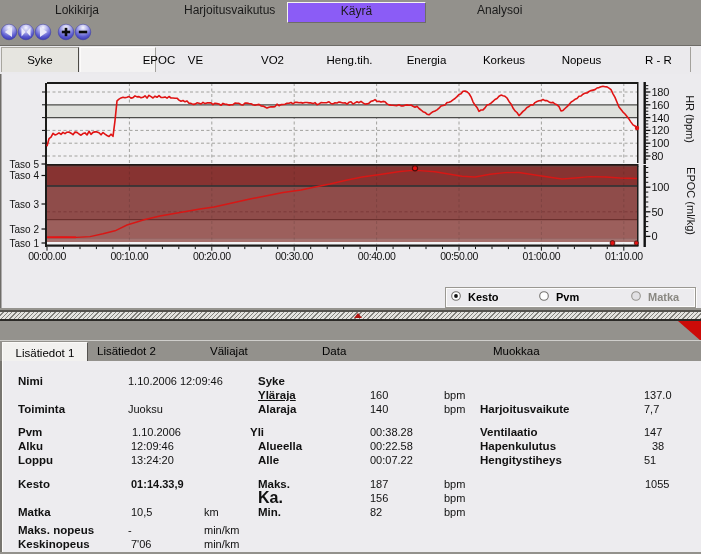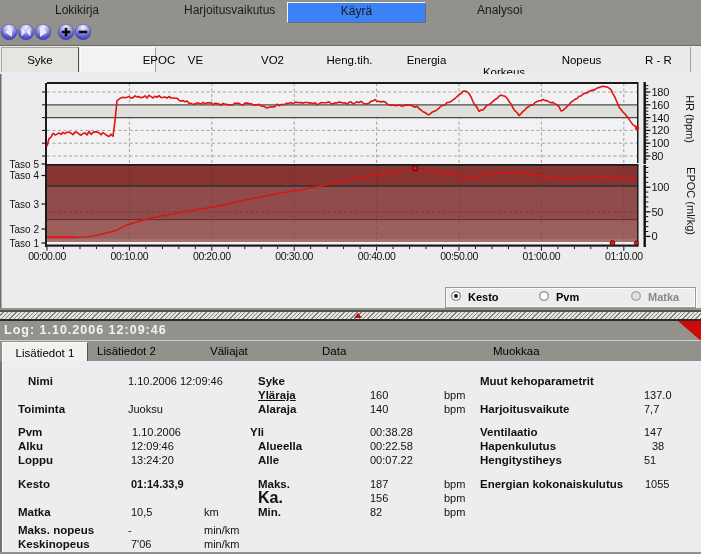--- a/index.html
+++ b/index.html
@@ -6,21 +6,21 @@
 *{box-sizing:border-box;}
 .abs{position:absolute;}
 .t{position:absolute;white-space:pre;line-height:14px;}
 .menu{position:absolute;top:2.5px;font-size:12px;color:#1a1a1a;}
 </style></head>
 <body>
 <div class="abs" style="left:0;top:0;width:701px;height:554px;">
 
 <div class="menu" style="left:55px;">Lokikirja</div>
 <div class="menu" style="left:168px;margin-left:16px;">Harjoitusvaikutus</div>
-<div class="abs" style="left:287px;top:2px;width:139px;height:21px;background:#3b82f6;
+<div class="abs" style="left:287px;top:2px;width:139px;height:21px;background:#8b5cf6;
  border-top:1.5px solid #f4f3f0;border-left:1.5px solid #f4f3f0;
  border-right:1.5px solid #6e6c68;border-bottom:1.5px solid #6e6c68;
  text-align:center;font-size:12px;color:#1a1a1a;line-height:17px;">Käyrä</div>
 <div class="menu" style="left:477px;">Analysoi</div>
 
 <svg width="100" height="22" viewBox="0 0 100 22" xmlns="http://www.w3.org/2000/svg" style="position:absolute;left:0;top:22px">
 <defs>
         <radialGradient id="sph" cx="0.5" cy="0.22" r="0.95">
 <stop offset="0" stop-color="#f6f6ff"></stop>
           <stop offset="0.28" stop-color="#b4b4ec"></stop>
@@ -52,21 +52,21 @@
 <div class="abs" style="left:1px;top:46.5px;width:78px;height:25px;background:#e6e5e0;
  border-top:1px solid #a8a69f;border-left:1px solid #a8a69f;border-right:1px solid #4c4a46;"></div>
 <div class="abs" style="left:80px;top:46.5px;width:76px;height:25px;background:#f3f2f2;
  border-top:1px solid #fcfbfa;border-left:1px solid #fcfbfa;border-right:1px solid #a3a19c;"></div>
 <div class="t" style="left:0px;top:53px;width:80px;text-align:center;font-size:11.5px;">Syke</div>
 <div class="t" style="left:80px;top:53px;width:76px;text-align:center;font-size:11.5px;margin-left:41px;">EPOC</div>
 <div class="t" style="left:157px;top:53px;width:77px;text-align:center;font-size:11.5px;">VE</div>
 <div class="t" style="left:234px;top:53px;width:77px;text-align:center;font-size:11.5px;">VO2</div>
 <div class="t" style="left:311px;top:53px;width:77px;text-align:center;font-size:11.5px;">Heng.tih.</div>
 <div class="t" style="left:388px;top:53px;width:77px;text-align:center;font-size:11.5px;">Energia</div>
-<div class="t" style="left:465px;top:53px;width:78px;text-align:center;font-size:11.5px;margin-top:12px;">Korkeus</div>
+<div class="t" style="left:465px;top:53px;width:78px;text-align:center;font-size:11.5px;">Korkeus</div>
 <div class="t" style="left:543px;top:53px;width:77px;text-align:center;font-size:11.5px;">Nopeus</div>
 <div class="t" style="left:620px;top:53px;width:77px;text-align:center;font-size:11.5px;">R - R</div>
 <div class="abs" style="left:690px;top:46.5px;width:1px;height:25px;background:#a3a19c;"></div>
 
 <svg width="701" height="236" viewBox="0 74 701 236" xmlns="http://www.w3.org/2000/svg" style="position:absolute;left:0;top:74px">
 <rect x="0" y="74" width="701" height="236" fill="#ecebee"></rect>
 
 <rect x="0" y="74" width="1.5" height="236" fill="#6e6c68"></rect>
 <rect x="47" y="83" width="590" height="81" fill="#f2f1f3"></rect>
 <line x1="47" y1="92.0" x2="637" y2="92.0" stroke="#a2a29e" stroke-width="1" stroke-dasharray="3,2.5"></line>
@@ -240,37 +240,36 @@
 <div class="t" style="left:648px;top:290px;font-size:11px;font-weight:bold;color:#8a8882;">Matka</div>
 
 <div class="abs" style="left:0;top:308px;width:701px;height:2.3px;background:#95938e;"></div>
 <div class="abs" style="left:0;top:310.3px;width:701px;height:1.5px;background:#53514c;"></div>
 <div class="abs" style="left:0;top:311.8px;width:701px;height:7.2px;
  background:repeating-linear-gradient(135deg,#e5e4e0 0px,#e5e4e0 2.1px,#82817c 2.1px,#82817c 3.05px);"></div>
 <div class="abs" style="left:354px;top:313px;width:0;height:0;border-left:4.5px solid transparent;border-right:4.5px solid transparent;border-bottom:5px solid #b01410;"></div>
 <div class="abs" style="left:0;top:319px;width:701px;height:1.5px;background:#2b2a27;"></div>
 
 <div class="abs" style="left:0;top:320.5px;width:701px;height:19px;background:#94928d;"></div>
-<div class="t" style="left:4px;top:323px;font-size:12.5px;font-weight:bold;color:#f4f3f1;letter-spacing:1px;">Log: 1.10.2006 12:09:46</div>
 <div class="abs" style="left:678px;top:320.5px;width:0;height:0;border-left:23px solid transparent;border-top:20px solid #cc0b08;"></div>
 <div class="abs" style="left:0;top:339.5px;width:701px;height:1.2px;background:#cfcecb;"></div>
 
 <div class="abs" style="left:0;top:340.7px;width:701px;height:20.3px;background:#93918c;"></div>
 <div class="abs" style="left:2px;top:341.5px;width:86px;height:19.5px;background:#f2f1ef;
  border-top:1px solid #fbfaf8;border-left:1px solid #fbfaf8;border-right:1px solid #55534f;"></div>
 <div class="t" style="left:2px;top:346px;width:86px;text-align:center;font-size:11.5px;">Lisätiedot 1</div>
 <div class="t" style="left:97px;top:344px;font-size:11.5px;">Lisätiedot 2</div>
 <div class="t" style="left:210px;top:344px;font-size:11.5px;">Väliajat</div>
 <div class="t" style="left:322px;top:344px;font-size:11.5px;">Data</div>
 <div class="t" style="left:493px;top:344px;font-size:11.5px;">Muokkaa</div>
 
 <div class="abs" style="left:0;top:361px;width:701px;height:191px;background:#edecef;
  border-left:2px solid #77756f;"></div>
 <div class="abs" style="left:2px;top:361px;width:1px;height:191px;background:#fdfcfa;"></div>
-<div class="t" style="left:28px;top:374px;font-weight:bold;color:#111;font-size:11.5px;">Nimi</div>
+<div class="t" style="left:18px;top:374px;font-weight:bold;color:#111;font-size:11.5px;">Nimi</div>
 <div class="t" style="left:128px;top:374px;font-weight:normal;color:#111;font-size:11px;">1.10.2006 12:09:46</div>
 <div class="t" style="left:18px;top:402px;font-weight:bold;color:#111;font-size:11.5px;">Toiminta</div>
 <div class="t" style="left:128px;top:402px;font-weight:normal;color:#111;font-size:11px;">Juoksu</div>
 <div class="t" style="left:18px;top:425px;font-weight:bold;color:#111;font-size:11.5px;">Pvm</div>
 <div class="t" style="left:132px;top:425px;font-weight:normal;color:#111;font-size:11px;">1.10.2006</div>
 <div class="t" style="left:18px;top:439px;font-weight:bold;color:#111;font-size:11.5px;">Alku</div>
 <div class="t" style="left:131px;top:439px;font-weight:normal;color:#111;font-size:11px;">12:09:46</div>
 <div class="t" style="left:18px;top:453px;font-weight:bold;color:#111;font-size:11.5px;">Loppu</div>
 <div class="t" style="left:131px;top:453px;font-weight:normal;color:#111;font-size:11px;">13:24:20</div>
 <div class="t" style="left:18px;top:476.5px;font-weight:bold;color:#111;font-size:11.5px;">Kesto</div>
@@ -299,26 +298,24 @@
 <div class="t" style="left:370px;top:453px;font-weight:normal;color:#111;font-size:11px;">00:07.22</div>
 <div class="t" style="left:258px;top:476.5px;font-weight:bold;color:#111;font-size:11.5px;">Maks.</div>
 <div class="t" style="left:370px;top:476.5px;font-weight:normal;color:#111;font-size:11px;">187</div>
 <div class="t" style="left:444px;top:476.5px;font-weight:normal;color:#111;font-size:11px;">bpm</div>
 <div class="t" style="left:258px;top:491px;font-weight:bold;color:#111;font-size:16px;">Ka.</div>
 <div class="t" style="left:370px;top:491px;font-weight:normal;color:#111;font-size:11px;">156</div>
 <div class="t" style="left:444px;top:491px;font-weight:normal;color:#111;font-size:11px;">bpm</div>
 <div class="t" style="left:258px;top:505px;font-weight:bold;color:#111;font-size:11.5px;">Min.</div>
 <div class="t" style="left:370px;top:505px;font-weight:normal;color:#111;font-size:11px;">82</div>
 <div class="t" style="left:444px;top:505px;font-weight:normal;color:#111;font-size:11px;">bpm</div>
-<div class="t" style="left:480px;top:374px;font-weight:bold;color:#111;font-size:11.5px;">Muut kehoparametrit</div>
 <div class="t" style="left:644px;top:388px;font-weight:normal;color:#111;font-size:11px;">137.0</div>
 <div class="t" style="left:480px;top:402px;font-weight:bold;color:#111;font-size:11.5px;">Harjoitusvaikute</div>
 <div class="t" style="left:644px;top:402px;font-weight:normal;color:#111;font-size:11px;">7,7</div>
 <div class="t" style="left:480px;top:425px;font-weight:bold;color:#111;font-size:11.5px;">Ventilaatio</div>
 <div class="t" style="left:644px;top:425px;font-weight:normal;color:#111;font-size:11px;">147</div>
 <div class="t" style="left:480px;top:439px;font-weight:bold;color:#111;font-size:11.5px;">Hapenkulutus</div>
 <div class="t" style="left:644px;top:439px;font-weight:normal;color:#111;font-size:11px;margin-left:8px;">38</div>
 <div class="t" style="left:480px;top:453px;font-weight:bold;color:#111;font-size:11.5px;">Hengitystiheys</div>
 <div class="t" style="left:644px;top:453px;font-weight:normal;color:#111;font-size:11px;">51</div>
-<div class="t" style="left:480px;top:476.5px;font-weight:bold;color:#111;font-size:11.5px;">Energian kokonaiskulutus</div>
 <div class="t" style="left:645px;top:476.5px;font-weight:normal;color:#111;font-size:11px;">1055</div>
 <div class="abs" style="left:0;top:551.5px;width:701px;height:2.5px;background:#93918c;"></div>
 </div>
 
 </body></html>

